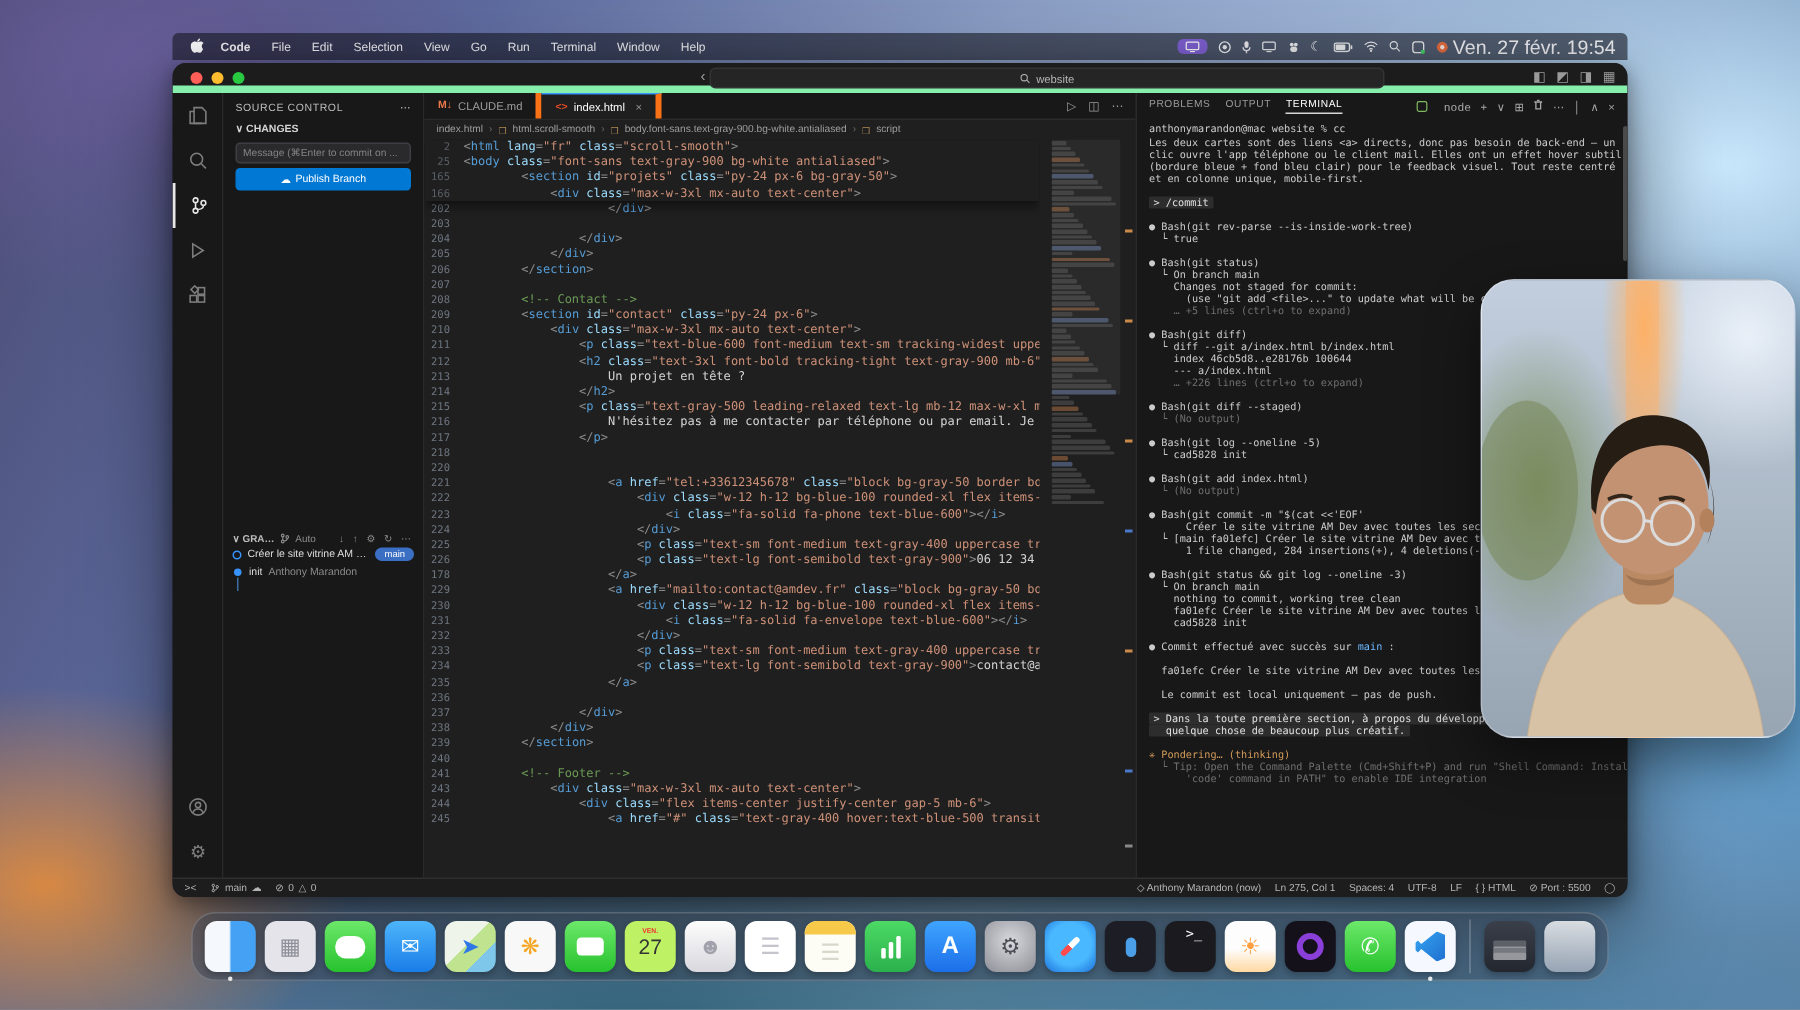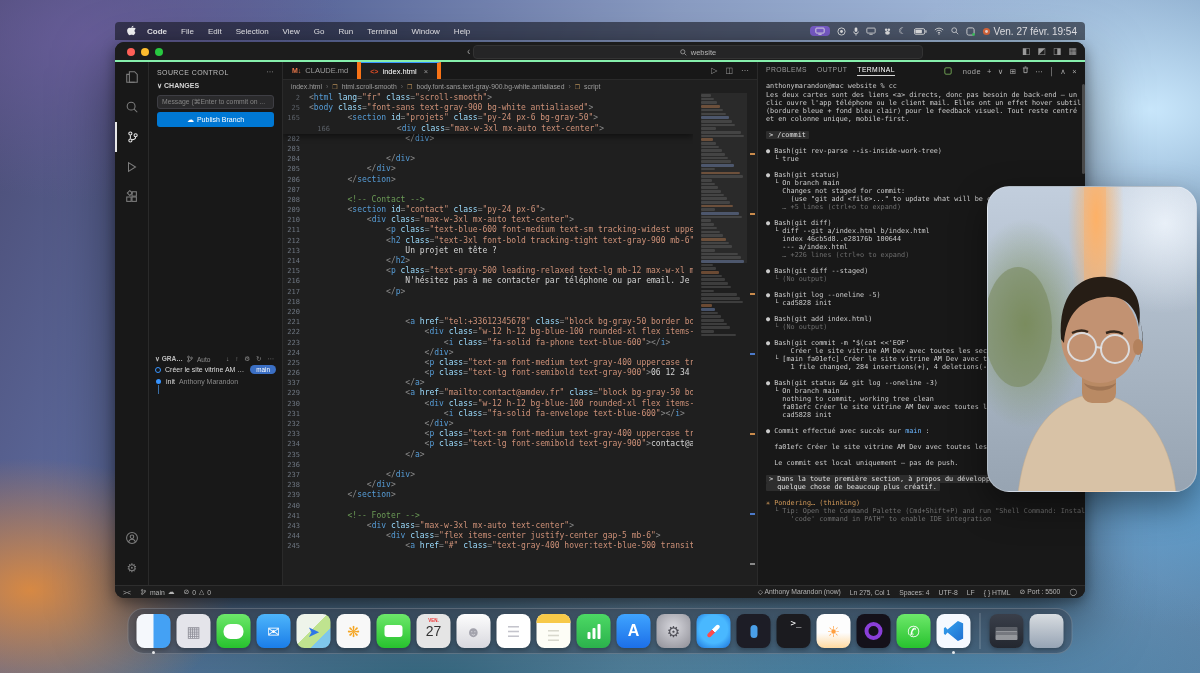--- a/index.html
+++ b/index.html
@@ -19,27 +19,27 @@
 
   
   #menubar{position:absolute;left:115px;top:22px;width:970px;height:18px;
     background:rgba(22,24,34,.6);display:flex;align-items:center;color:#e8e8ec;
     font-size:8px;border-radius:4px 4px 0 0;padding:0 8px;}
   #menubar .mi{padding:0 7px;white-space:nowrap;}
   #menubar .app{font-weight:bold;}
   #menu-right{margin-left:auto;display:flex;align-items:center;gap:7px;}
   .mpill{background:#7f5fd4;border-radius:4px;padding:1px 5px;display:flex;align-items:center;}
   .micn{display:inline-flex;align-items:center;opacity:.92;}
-  #clock{font-size:10px;white-space:nowrap;padding-left:3px;text-align:center;}
+  #clock{font-size:13px;white-space:nowrap;padding-left:3px;text-align:center;}
 
   
   #vswin{position:absolute;left:115px;top:42px;width:970px;height:556px;background:#1e1e1e;
     border-radius:9px;box-shadow:0 24px 60px rgba(0,0,0,.5), 0 4px 14px rgba(0,0,0,.4);overflow:hidden;
     font-size:8px;color:#ccc;}
-  #titlebar{position:absolute;left:0;top:0;right:0;height:20px;background:#1c1c1c;border-bottom:2px solid #86efac;}
+  #titlebar{position:absolute;left:0;top:0;right:0;height:20px;background:#1c1c1c;border-bottom:5px solid #86efac;}
   .tl-dot{position:absolute;top:6px;width:8px;height:8px;border-radius:50%;}
   #navarrows{position:absolute;left:352px;top:4px;color:#9a9a9a;font-size:10px;letter-spacing:10px;}
   #searchpill{position:absolute;left:358px;top:3px;width:450px;height:14px;background:#252526;
     border:1px solid #333;border-radius:4px;color:#b6b6b6;font-size:7.5px;display:flex;align-items:center;justify-content:center;gap:4px;}
   #winlayout{position:absolute;right:8px;top:4px;color:#9a9a9a;font-size:9px;display:flex;gap:7px;}
 
   
   #activitybar{position:absolute;left:0;top:20px;width:34px;bottom:13px;background:#181818;border-right:1px solid #2a2a2a;}
   .act{width:34px;height:30px;display:flex;align-items:center;justify-content:center;color:#7d7d7d;}
   .act.on{color:#e7e7e7;border-left:2px solid #e7e7e7;}
@@ -365,21 +365,21 @@
           <span>body.font-sans.text-gray-900.bg-white.antialiased</span>
           <span class="sep">›</span>
           <span class="sym">❒</span>
           <span>script</span>
         </div>
       <div id="codearea">
         <div id="sticky">
             <div class="cl"><span class="ln" style="color: rgb(90, 95, 102);">2</span><span class="ctx"><span style="white-space:pre"></span><i class="cg">&lt;</i><i class="ct">html</i> <i class="ca">lang</i><i class="cg">=</i><i class="cs">"fr"</i> <i class="ca">class</i><i class="cg">=</i><i class="cs">"scroll-smooth"</i><i class="cg">&gt;</i></span></div>
             <div class="cl"><span class="ln" style="color: rgb(90, 95, 102);">25</span><span class="ctx"><span style="white-space:pre"></span><i class="cg">&lt;</i><i class="ct">body</i> <i class="ca">class</i><i class="cg">=</i><i class="cs">"font-sans text-gray-900 bg-white antialiased"</i><i class="cg">&gt;</i></span></div>
             <div class="cl"><span class="ln" style="color: rgb(90, 95, 102);">165</span><span class="ctx"><span style="white-space:pre">        </span><i class="cg">&lt;</i><i class="ct">section</i> <i class="ca">id</i><i class="cg">=</i><i class="cs">"projets"</i> <i class="ca">class</i><i class="cg">=</i><i class="cs">"py-24 px-6 bg-gray-50"</i><i class="cg">&gt;</i></span></div>
-            <div class="cl"><span class="ln" style="color: rgb(90, 95, 102); margin-left: 30px;">166</span><span class="ctx"><span style="white-space:pre">            </span><i class="cg">&lt;</i><i class="ct">div</i> <i class="ca">class</i><i class="cg">=</i><i class="cs">"max-w-3xl mx-auto text-center"</i><i class="cg">&gt;</i></span></div>
+            <div class="cl"><span class="ln" style="color: rgb(90, 95, 102);">166</span><span class="ctx"><span style="white-space:pre">            </span><i class="cg">&lt;</i><i class="ct">div</i> <i class="ca">class</i><i class="cg">=</i><i class="cs">"max-w-3xl mx-auto text-center"</i><i class="cg">&gt;</i></span></div>
           </div>
         <div id="codelines">
             <div class="cl"><span class="ln">202</span><span class="ctx"><span style="white-space:pre">                    </span><i class="cg">&lt;/</i><i class="ct">div</i><i class="cg">&gt;</i></span></div>
             <div class="cl"><span class="ln">203</span><span class="ctx"><span style="white-space:pre"></span></span></div>
             <div class="cl"><span class="ln">204</span><span class="ctx"><span style="white-space:pre">                </span><i class="cg">&lt;/</i><i class="ct">div</i><i class="cg">&gt;</i></span></div>
             <div class="cl"><span class="ln">205</span><span class="ctx"><span style="white-space:pre">            </span><i class="cg">&lt;/</i><i class="ct">div</i><i class="cg">&gt;</i></span></div>
             <div class="cl"><span class="ln">206</span><span class="ctx"><span style="white-space:pre">        </span><i class="cg">&lt;/</i><i class="ct">section</i><i class="cg">&gt;</i></span></div>
             <div class="cl"><span class="ln">207</span><span class="ctx"><span style="white-space:pre"></span></span></div>
             <div class="cl"><span class="ln">208</span><span class="ctx"><span style="white-space:pre">        </span><i class="cc">&lt;!-- Contact --&gt;</i></span></div>
             <div class="cl"><span class="ln">209</span><span class="ctx"><span style="white-space:pre">        </span><i class="cg">&lt;</i><i class="ct">section</i> <i class="ca">id</i><i class="cg">=</i><i class="cs">"contact"</i> <i class="ca">class</i><i class="cg">=</i><i class="cs">"py-24 px-6"</i><i class="cg">&gt;</i></span></div>
@@ -392,21 +392,21 @@
             <div class="cl"><span class="ln">216</span><span class="ctx"><span style="white-space:pre">                    </span>N'hésitez pas à me contacter par téléphone ou par email. Je vous réponds s</span></div>
             <div class="cl"><span class="ln">217</span><span class="ctx"><span style="white-space:pre">                </span><i class="cg">&lt;/</i><i class="ct">p</i><i class="cg">&gt;</i></span></div>
             <div class="cl"><span class="ln">218</span><span class="ctx"><span style="white-space:pre"></span></span></div>
             <div class="cl"><span class="ln">220</span><span class="ctx"><span style="white-space:pre"></span></span></div>
             <div class="cl"><span class="ln">221</span><span class="ctx"><span style="white-space:pre">                    </span><i class="cg">&lt;</i><i class="ct">a</i> <i class="ca">href</i><i class="cg">=</i><i class="cs">"tel:+33612345678"</i> <i class="ca">class</i><i class="cg">=</i><i class="cs">"block bg-gray-50 border border-gray-200</i></span></div>
             <div class="cl"><span class="ln">222</span><span class="ctx"><span style="white-space:pre">                        </span><i class="cg">&lt;</i><i class="ct">div</i> <i class="ca">class</i><i class="cg">=</i><i class="cs">"w-12 h-12 bg-blue-100 rounded-xl flex items-center justif</i></span></div>
             <div class="cl"><span class="ln">223</span><span class="ctx"><span style="white-space:pre">                            </span><i class="cg">&lt;</i><i class="ct">i</i> <i class="ca">class</i><i class="cg">=</i><i class="cs">"fa-solid fa-phone text-blue-600"</i><i class="cg">&gt;</i><i class="cg">&lt;/</i><i class="ct">i</i><i class="cg">&gt;</i></span></div>
             <div class="cl"><span class="ln">224</span><span class="ctx"><span style="white-space:pre">                        </span><i class="cg">&lt;/</i><i class="ct">div</i><i class="cg">&gt;</i></span></div>
             <div class="cl"><span class="ln">225</span><span class="ctx"><span style="white-space:pre">                        </span><i class="cg">&lt;</i><i class="ct">p</i> <i class="ca">class</i><i class="cg">=</i><i class="cs">"text-sm font-medium text-gray-400 uppercase tracking-widest</i></span></div>
             <div class="cl"><span class="ln">226</span><span class="ctx"><span style="white-space:pre">                        </span><i class="cg">&lt;</i><i class="ct">p</i> <i class="ca">class</i><i class="cg">=</i><i class="cs">"text-lg font-semibold text-gray-900"</i><i class="cg">&gt;</i>06 12 34 56 78</span></div>
-            <div class="cl"><span class="ln">337</span><span class="ctx"><span style="white-space:pre">                    </span><i class="cg">&lt;/</i><i class="ct">a</i><i class="cg">&gt;</i></span></div>
+            <div class="cl"><span class="ln">178</span><span class="ctx"><span style="white-space:pre">                    </span><i class="cg">&lt;/</i><i class="ct">a</i><i class="cg">&gt;</i></span></div>
             <div class="cl"><span class="ln">229</span><span class="ctx"><span style="white-space:pre">                    </span><i class="cg">&lt;</i><i class="ct">a</i> <i class="ca">href</i><i class="cg">=</i><i class="cs">"mailto:contact@amdev.fr"</i> <i class="ca">class</i><i class="cg">=</i><i class="cs">"block bg-gray-50 border border-g</i></span></div>
             <div class="cl"><span class="ln">230</span><span class="ctx"><span style="white-space:pre">                        </span><i class="cg">&lt;</i><i class="ct">div</i> <i class="ca">class</i><i class="cg">=</i><i class="cs">"w-12 h-12 bg-blue-100 rounded-xl flex items-center justif</i></span></div>
             <div class="cl"><span class="ln">231</span><span class="ctx"><span style="white-space:pre">                            </span><i class="cg">&lt;</i><i class="ct">i</i> <i class="ca">class</i><i class="cg">=</i><i class="cs">"fa-solid fa-envelope text-blue-600"</i><i class="cg">&gt;</i><i class="cg">&lt;/</i><i class="ct">i</i><i class="cg">&gt;</i></span></div>
             <div class="cl"><span class="ln">232</span><span class="ctx"><span style="white-space:pre">                        </span><i class="cg">&lt;/</i><i class="ct">div</i><i class="cg">&gt;</i></span></div>
             <div class="cl"><span class="ln">233</span><span class="ctx"><span style="white-space:pre">                        </span><i class="cg">&lt;</i><i class="ct">p</i> <i class="ca">class</i><i class="cg">=</i><i class="cs">"text-sm font-medium text-gray-400 uppercase tracking-widest</i></span></div>
             <div class="cl"><span class="ln">234</span><span class="ctx"><span style="white-space:pre">                        </span><i class="cg">&lt;</i><i class="ct">p</i> <i class="ca">class</i><i class="cg">=</i><i class="cs">"text-lg font-semibold text-gray-900"</i><i class="cg">&gt;</i>contact@amdev.fr</span></div>
             <div class="cl"><span class="ln">235</span><span class="ctx"><span style="white-space:pre">                    </span><i class="cg">&lt;/</i><i class="ct">a</i><i class="cg">&gt;</i></span></div>
             <div class="cl"><span class="ln">236</span><span class="ctx"><span style="white-space:pre"></span></span></div>
             <div class="cl"><span class="ln">237</span><span class="ctx"><span style="white-space:pre">                </span><i class="cg">&lt;/</i><i class="ct">div</i><i class="cg">&gt;</i></span></div>
             <div class="cl"><span class="ln">238</span><span class="ctx"><span style="white-space:pre">            </span><i class="cg">&lt;/</i><i class="ct">div</i><i class="cg">&gt;</i></span></div>
@@ -635,21 +635,21 @@
       </div>
       <div class="dicon" style="background: linear-gradient(135deg, rgb(238, 244, 234) 0px, rgb(238, 244, 234) 45%, rgb(191, 227, 143) 45%, rgb(191, 227, 143) 70%, rgb(127, 199, 234) 70%);">
         <span class="dg" style="color: rgb(47, 119, 230);">➤</span>
       </div>
       <div class="dicon" style="background: rgb(248, 248, 248);">
         <span class="dg" style="color: rgb(245, 166, 35);">❋</span>
       </div>
       <div class="dicon" style="background: linear-gradient(rgb(109, 232, 106), rgb(39, 194, 46));">
         <div class="sh-cam"></div>
       </div>
-      <div class="dicon" style="background: #e5e5e5; padding-left: 32px;">
+      <div class="dicon" style="background: #bef264; padding-left: 32px;">
         <div class="cal-top">VEN.</div>
         <div class="cal-num">27</div>
       </div>
       <div class="dicon" style="background: linear-gradient(rgb(253, 253, 253), rgb(216, 216, 222));">
         <span class="dg" style="color: rgb(162, 162, 172);">☻</span>
       </div>
       <div class="dicon" style="background: rgb(255, 255, 255);">
         <span class="dg" style="color: rgb(196, 196, 204);">☰</span>
       </div>
       <div class="dicon" style="background: rgb(253, 253, 246);">

